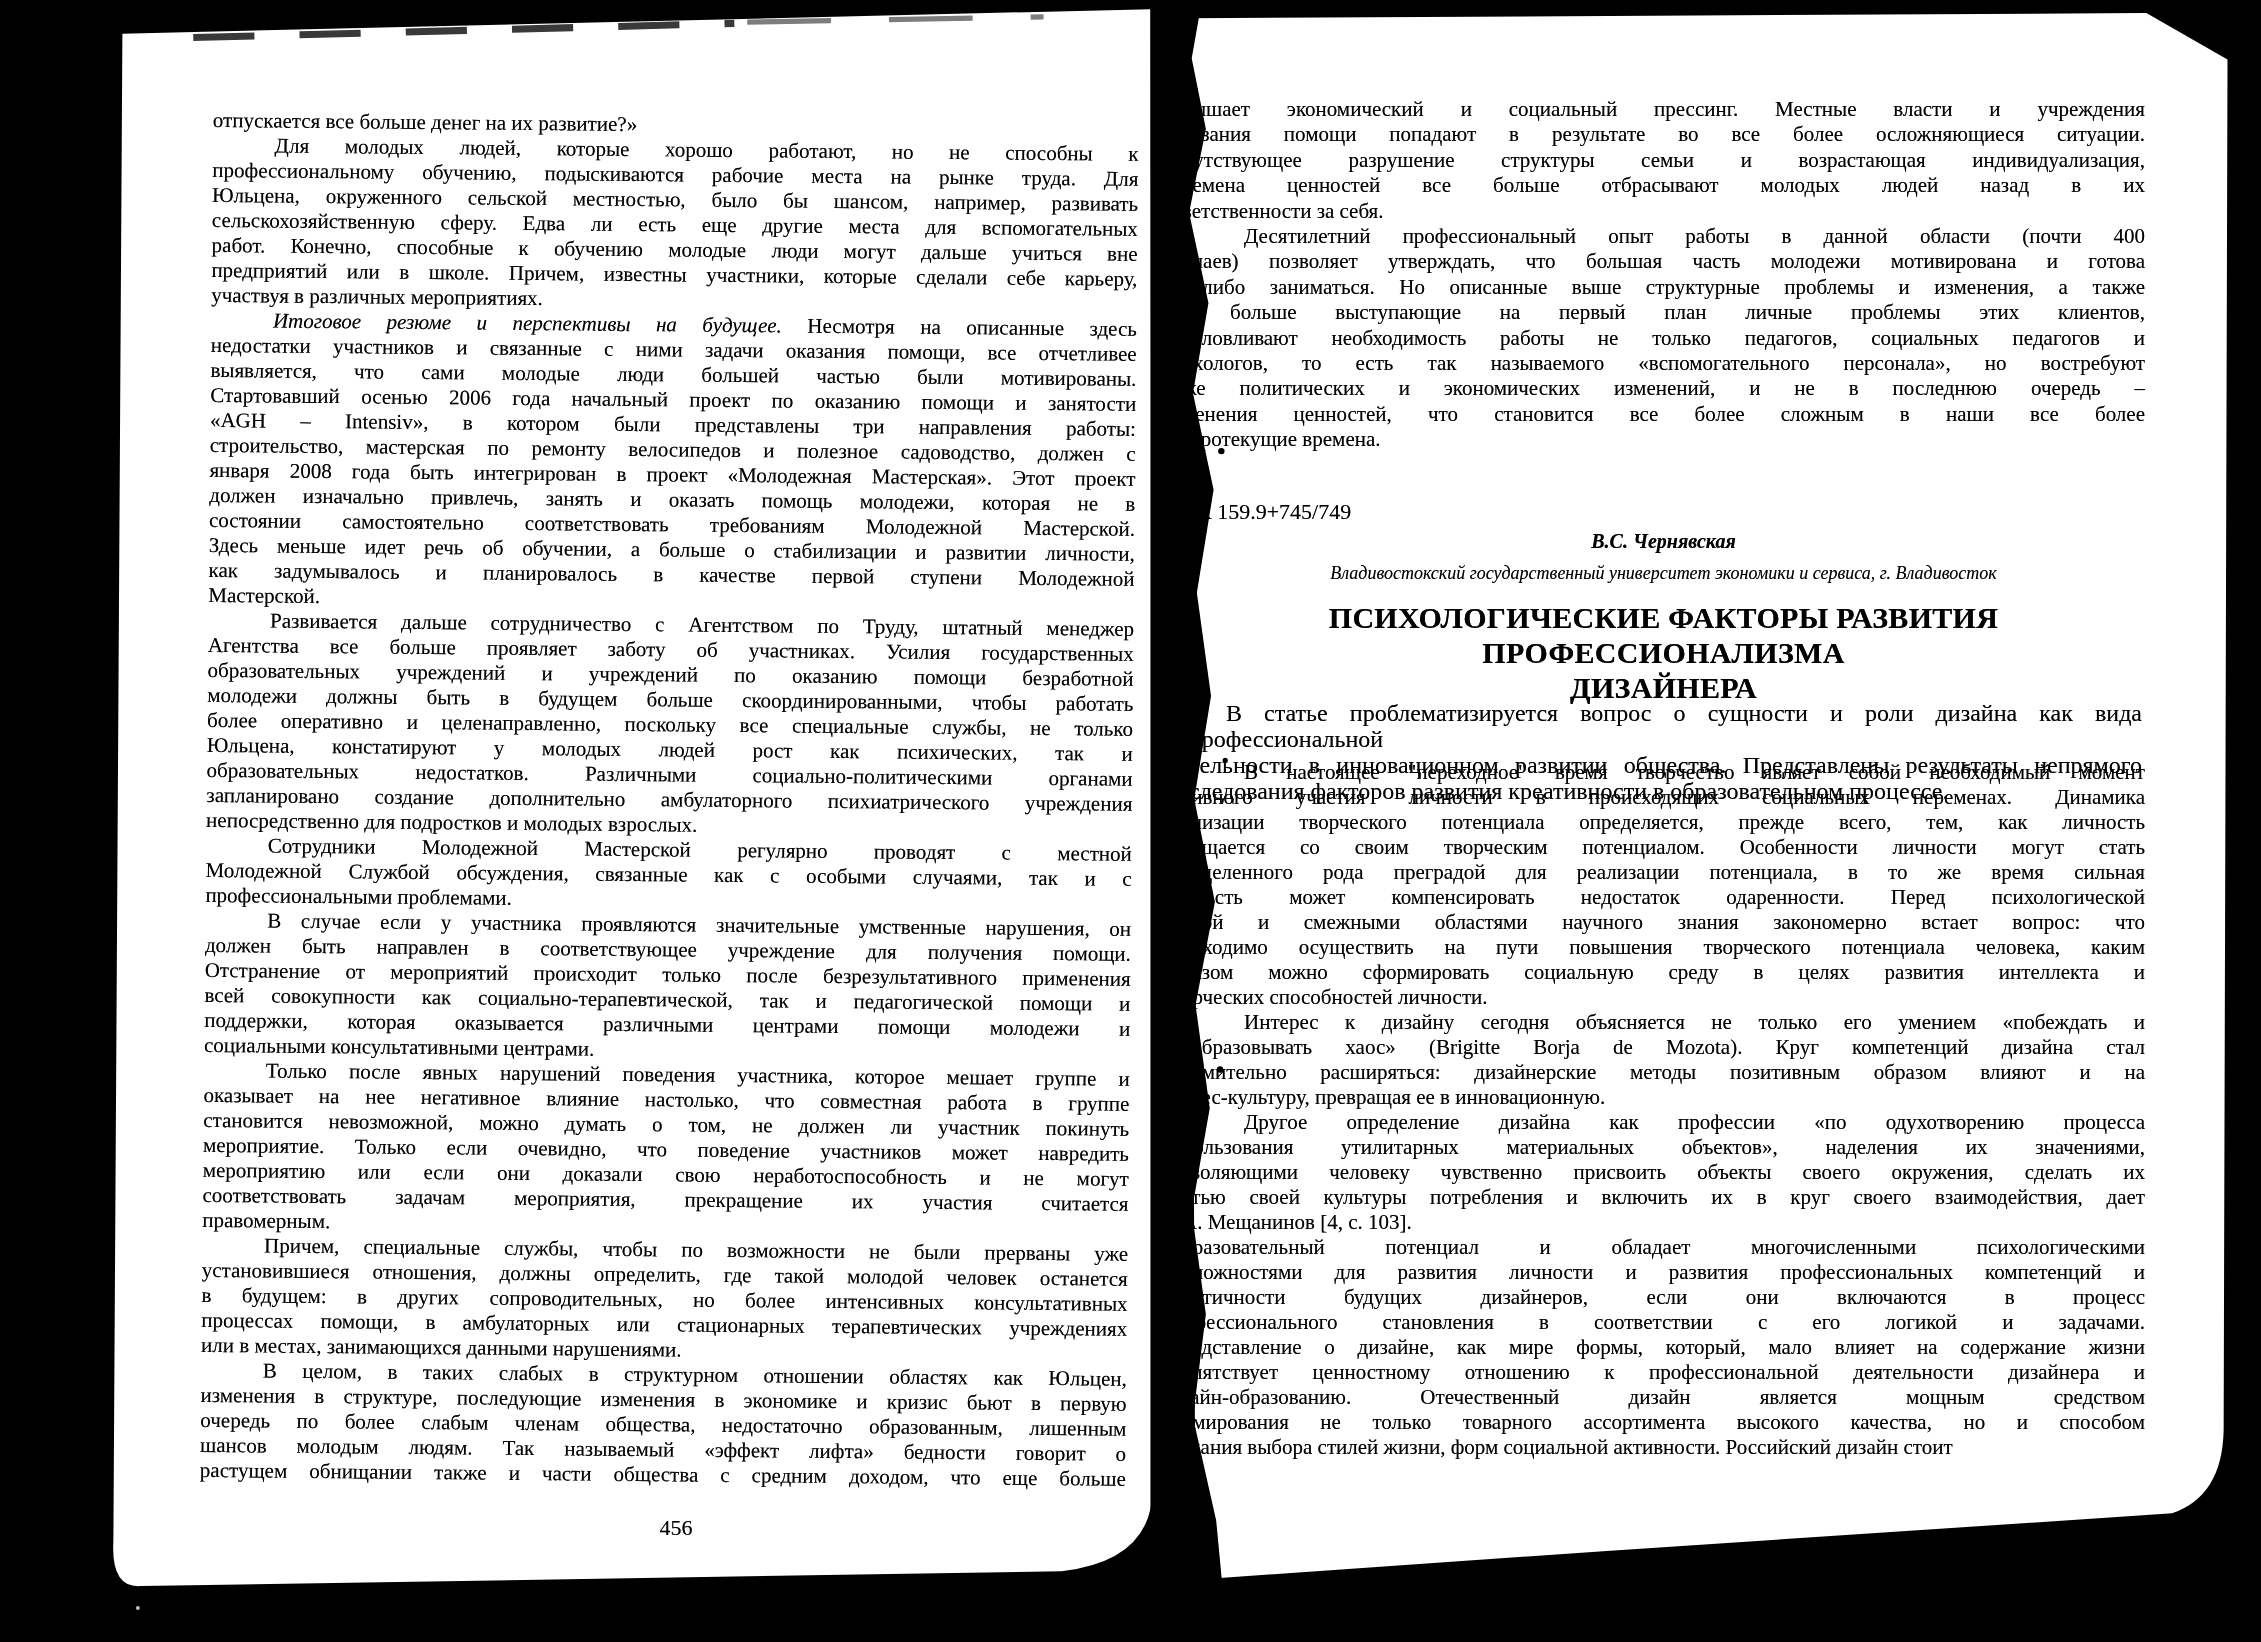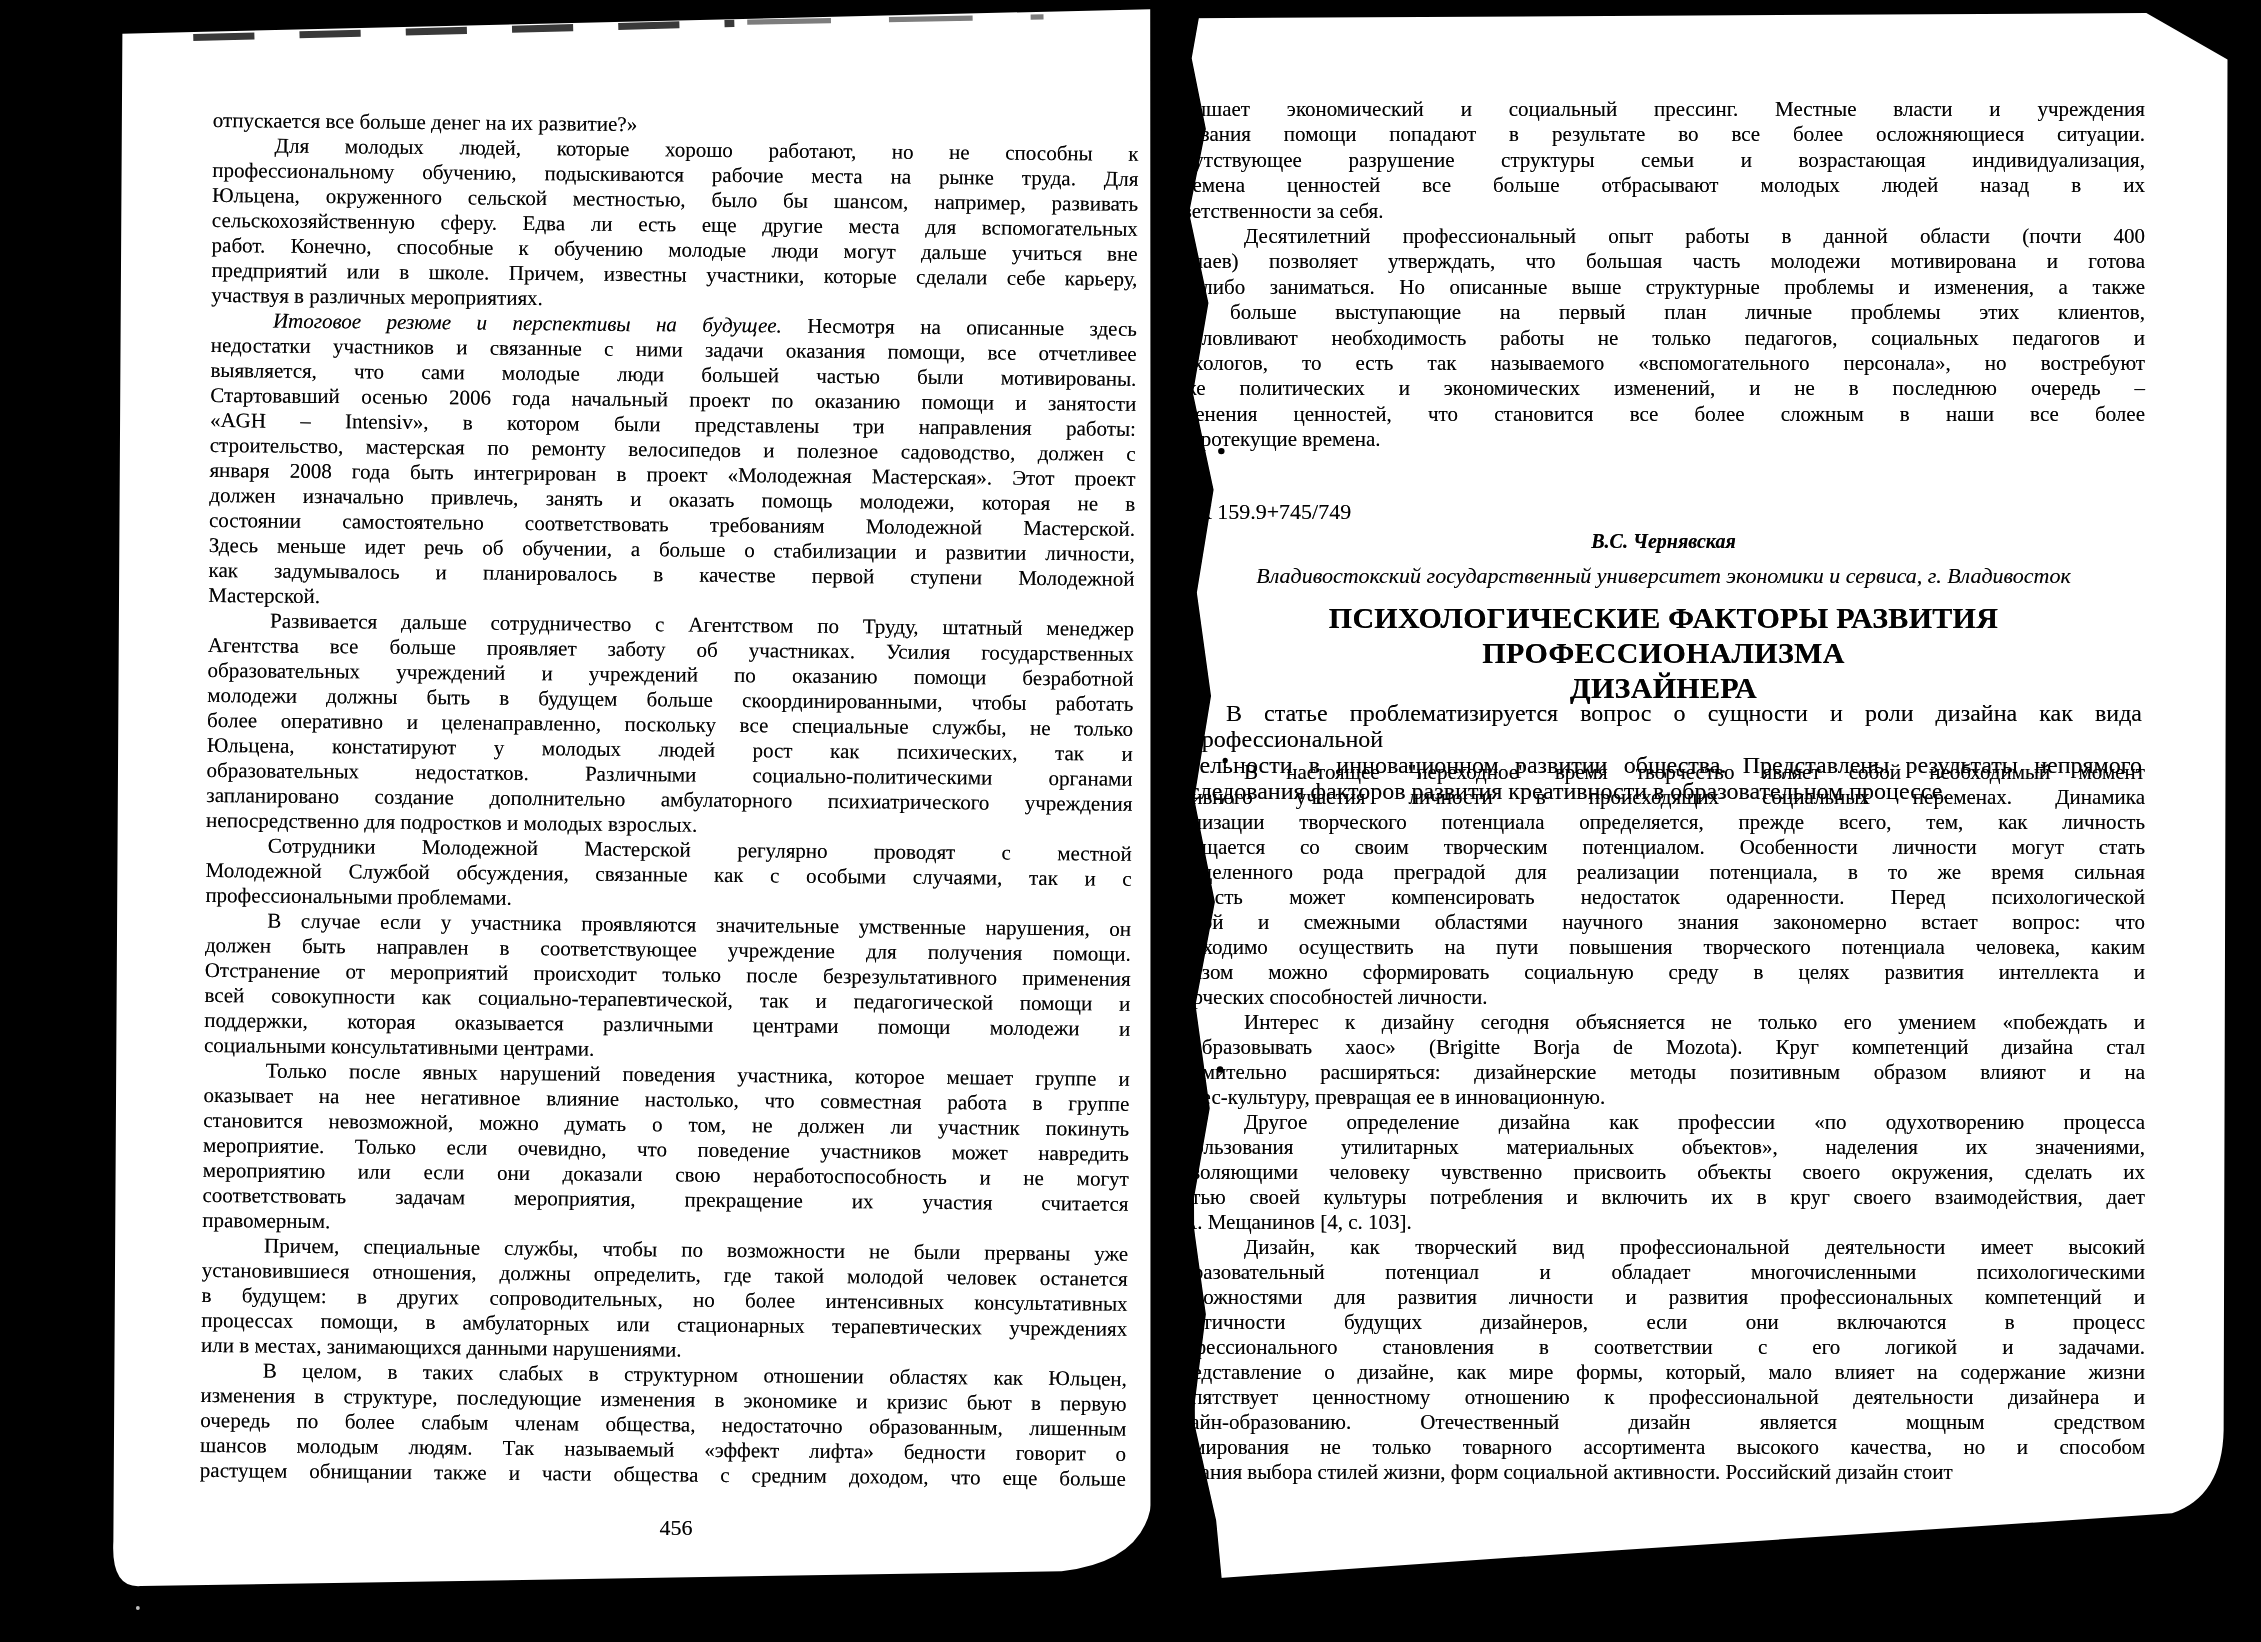--- a/index.html
+++ b/index.html
@@ -20,21 +20,21 @@
   .left-text{left:213px;top:108px;width:926px;font-size:21px;line-height:25px;
              transform:rotate(.55deg);transform-origin:0 0;}
 
   .right-intro{left:1182px;top:97px;width:963px;font-size:21px;line-height:25.4px;}
   .udc{position:absolute;left:1182px;top:499px;z-index:2;font-size:22px;
        text-shadow:0 0 0.3px rgba(0,0,0,.55);}
   .author{position:absolute;left:1182px;top:530px;width:963px;z-index:2;
           text-align:center;font-size:20px;font-weight:bold;font-style:italic;
           text-shadow:0 0 0.3px rgba(0,0,0,.55);}
   .affil{position:absolute;left:1182px;top:563px;width:963px;z-index:2;
-         text-align:center;font-size:22px;font-style:italic;
+         text-align:center;font-size:18px;font-style:italic;
          text-shadow:0 0 0.3px rgba(0,0,0,.45);}
   .title{position:absolute;left:1182px;top:600px;width:963px;z-index:2;
          text-align:center;font-size:30px;font-weight:bold;line-height:35px;
          letter-spacing:0.3px;text-shadow:0 0 0.5px rgba(0,0,0,.7);}
   .abstract{left:1189px;top:700px;width:953px;font-size:24px;line-height:26px;}
   .abstract .ln.in{text-indent:37px;}
   .right-body{left:1182px;top:760px;width:963px;font-size:21px;line-height:25px;}
 
   .pnum{position:absolute;z-index:2;font-size:22px;
         text-shadow:0 0 0.3px rgba(0,0,0,.5);}
@@ -159,21 +159,20 @@
       <div class="ln end"><i></i><span>орческих способностей личности.</span></div>
       <div class="ln in"><i></i><span>Интерес к дизайну сегодня объясняется не только его умением «побеждать и</span></div>
       <div class="ln"><i></i><span>еобразовывать хаос» (Brigitte Borja de Mozota). Круг компетенций дизайна стал</span></div>
       <div class="ln"><i></i><span>ремительно расширяться: дизайнерские методы позитивным образом влияют и на</span></div>
       <div class="ln end"><i></i><span>знес-культуру, превращая ее в инновационную.</span></div>
       <div class="ln in"><i></i><span>Другое определение дизайна как профессии «по одухотворению процесса</span></div>
       <div class="ln"><i></i><span>пользования утилитарных материальных объектов», наделения их значениями,</span></div>
       <div class="ln"><i></i><span>зволяющими человеку чувственно присвоить объекты своего окружения, сделать их</span></div>
       <div class="ln"><i></i><span>стью своей культуры потребления и включить их в круг своего взаимодействия, дает</span></div>
       <div class="ln end"><i></i><span>А. Мещанинов [4, с. 103].</span></div>
-      <div class="ln in"><i></i><span>Дизайн, как творческий вид профессиональной деятельности имеет высокий</span></div>
       <div class="ln"><i></i><span>бразовательный потенциал и обладает многочисленными психологическими</span></div>
       <div class="ln"><i></i><span>зможностями для развития личности и развития профессиональных компетенций и</span></div>
       <div class="ln"><i></i><span>ентичности будущих дизайнеров, если они включаются в процесс</span></div>
       <div class="ln"><i></i><span>офессионального становления в соответствии с его логикой и задачами.</span></div>
       <div class="ln"><i></i><span>редставление о дизайне, как мире формы, который, мало влияет на содержание жизни</span></div>
       <div class="ln"><i></i><span>епятствует ценностному отношению к профессиональной деятельности дизайнера и</span></div>
       <div class="ln"><i></i><span>зайн-образованию. Отечественный дизайн является мощным средством</span></div>
       <div class="ln"><i></i><span>рмирования не только товарного ассортимента высокого качества, но и способом</span></div>
       <div class="ln end"><i></i><span>здания выбора стилей жизни, форм социальной активности. Российский дизайн стоит</span></div>
     </div>

